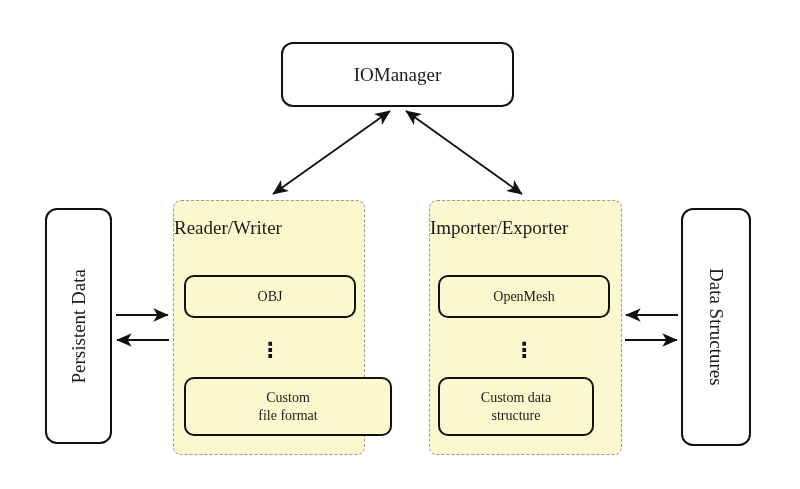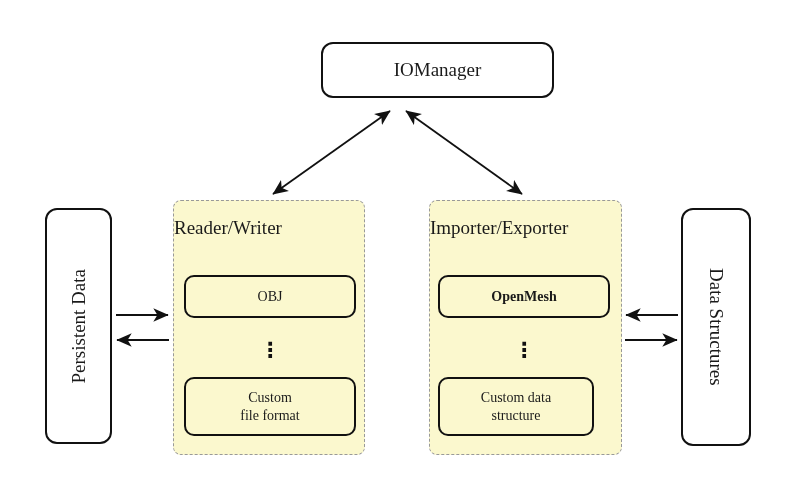--- a/index.html
+++ b/index.html
@@ -30,21 +30,21 @@
     background: #ffffff;
     border: 2.5px solid #111111;
     border-radius: 12px;
     display: flex;
     align-items: center;
     justify-content: center;
     font-size: 19px;
     text-align: center;
   }
 
-  .io-node      { left: 281px; top: 42px;  width: 233px; height: 56px; margin-left: 40px; }
+  .io-node      { left: 281px; top: 42px;  width: 233px; height: 65px; }
   .persist-node { left: 45px;  top: 208px; width: 67px;  height: 236px; }
   .struct-node  { left: 681px; top: 208px; width: 70px;  height: 238px; }
 
   .v-text-up {
     writing-mode: vertical-rl;
     transform: rotate(180deg);
     white-space: nowrap;
     font-size: 19px;
   }
   .v-text-down {
@@ -74,22 +74,22 @@
     border-radius: 10px;
     display: flex;
     flex-direction: column;
     align-items: center;
     justify-content: center;
     font-size: 14px;
     line-height: 1.25;
     text-align: center;
   }
   .obj-box        { left: 184px; top: 275px; width: 172px; height: 43px; }
-  .customfile-box { left: 184px; top: 377px; width: 172px; height: 59px; }
-  .openmesh-box   { left: 438px; top: 275px; width: 172px; height: 43px; font-weight: bold; }
+  .customfile-box { left: 184px; top: 377px; width: 208px; height: 59px; }
+  .openmesh-box   { left: 438px; top: 275px; width: 172px; height: 43px; }
   .customdata-box { left: 438px; top: 377px; width: 156px; height: 59px; }
 
   .dots {
     position: absolute;
     width: 172px;
     height: 44px;
     display: flex;
     align-items: center;
     justify-content: center;
     font-family: "DejaVu Sans", sans-serif;

